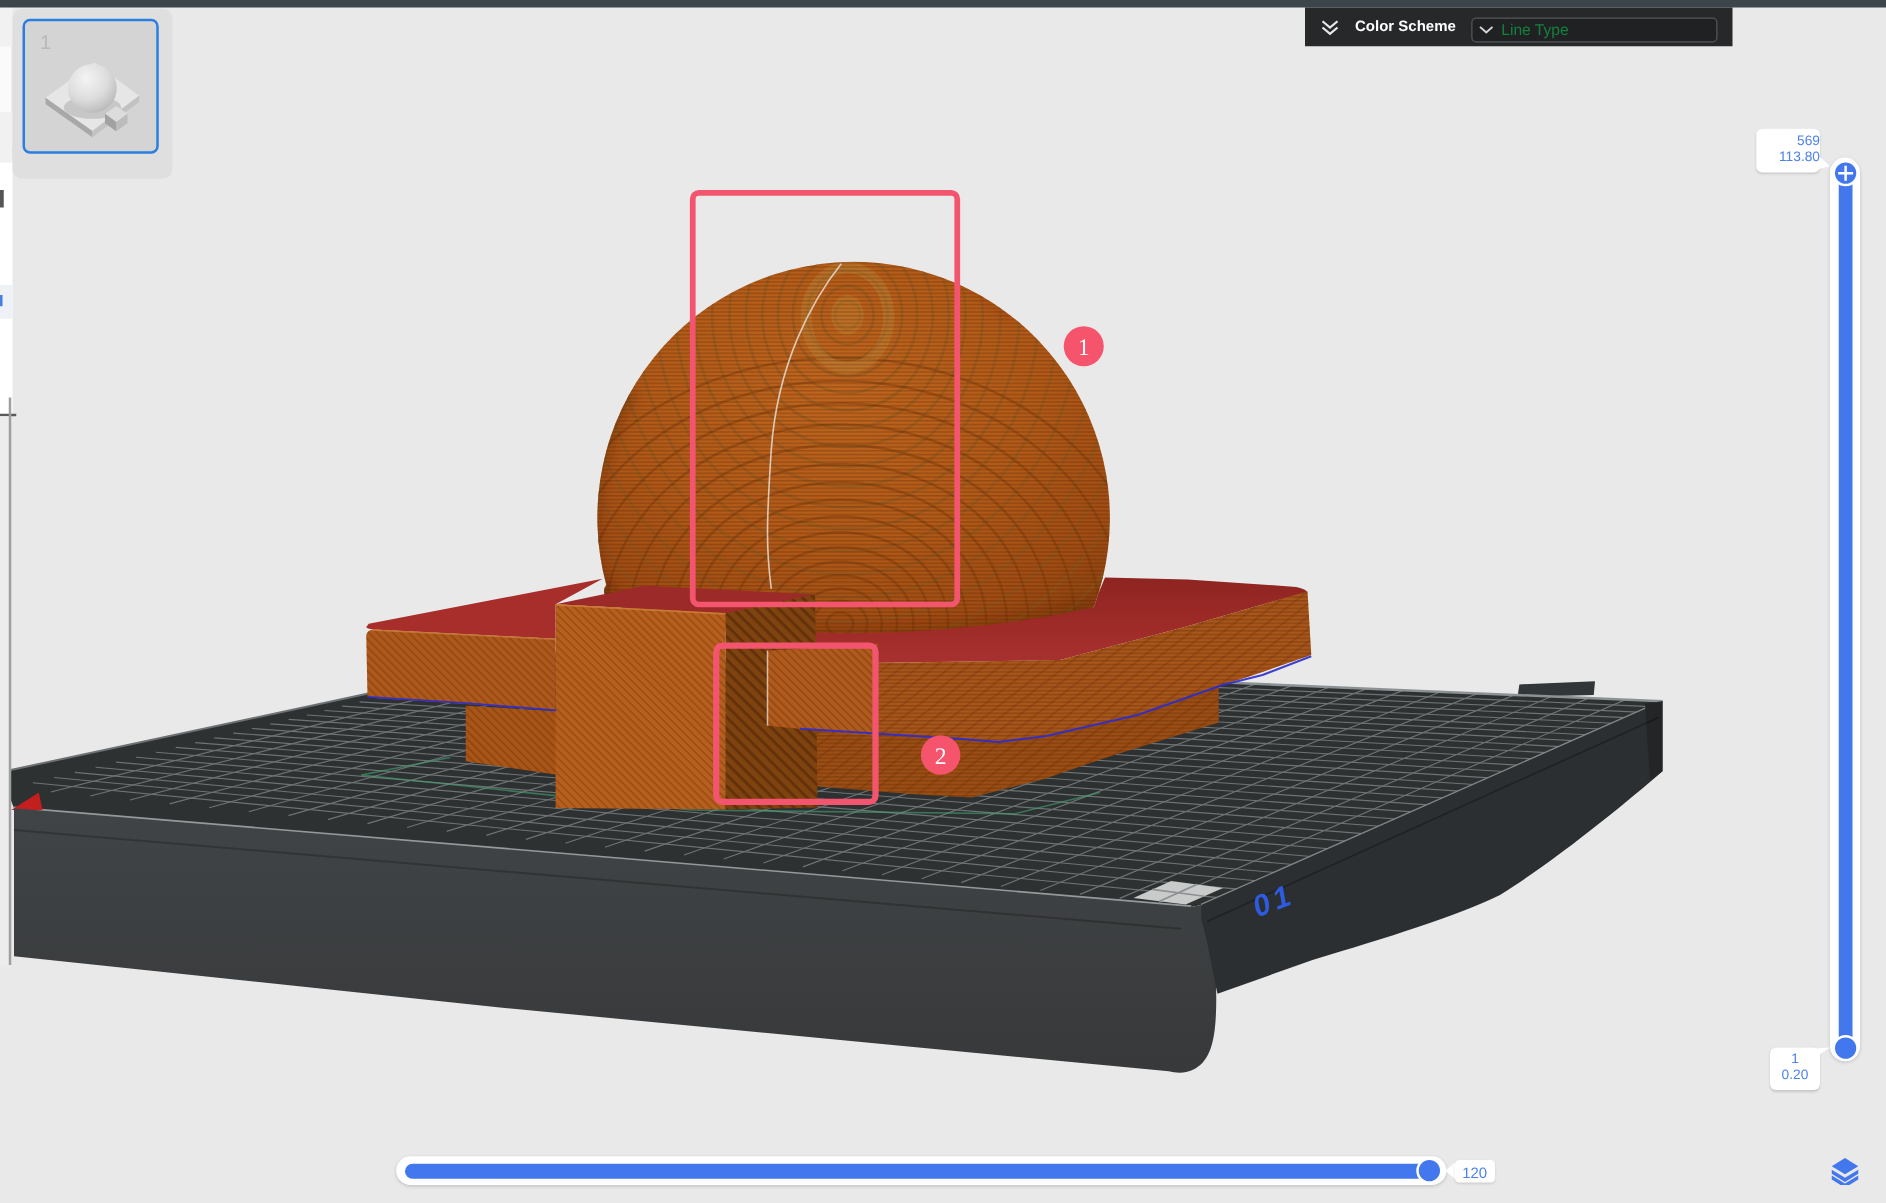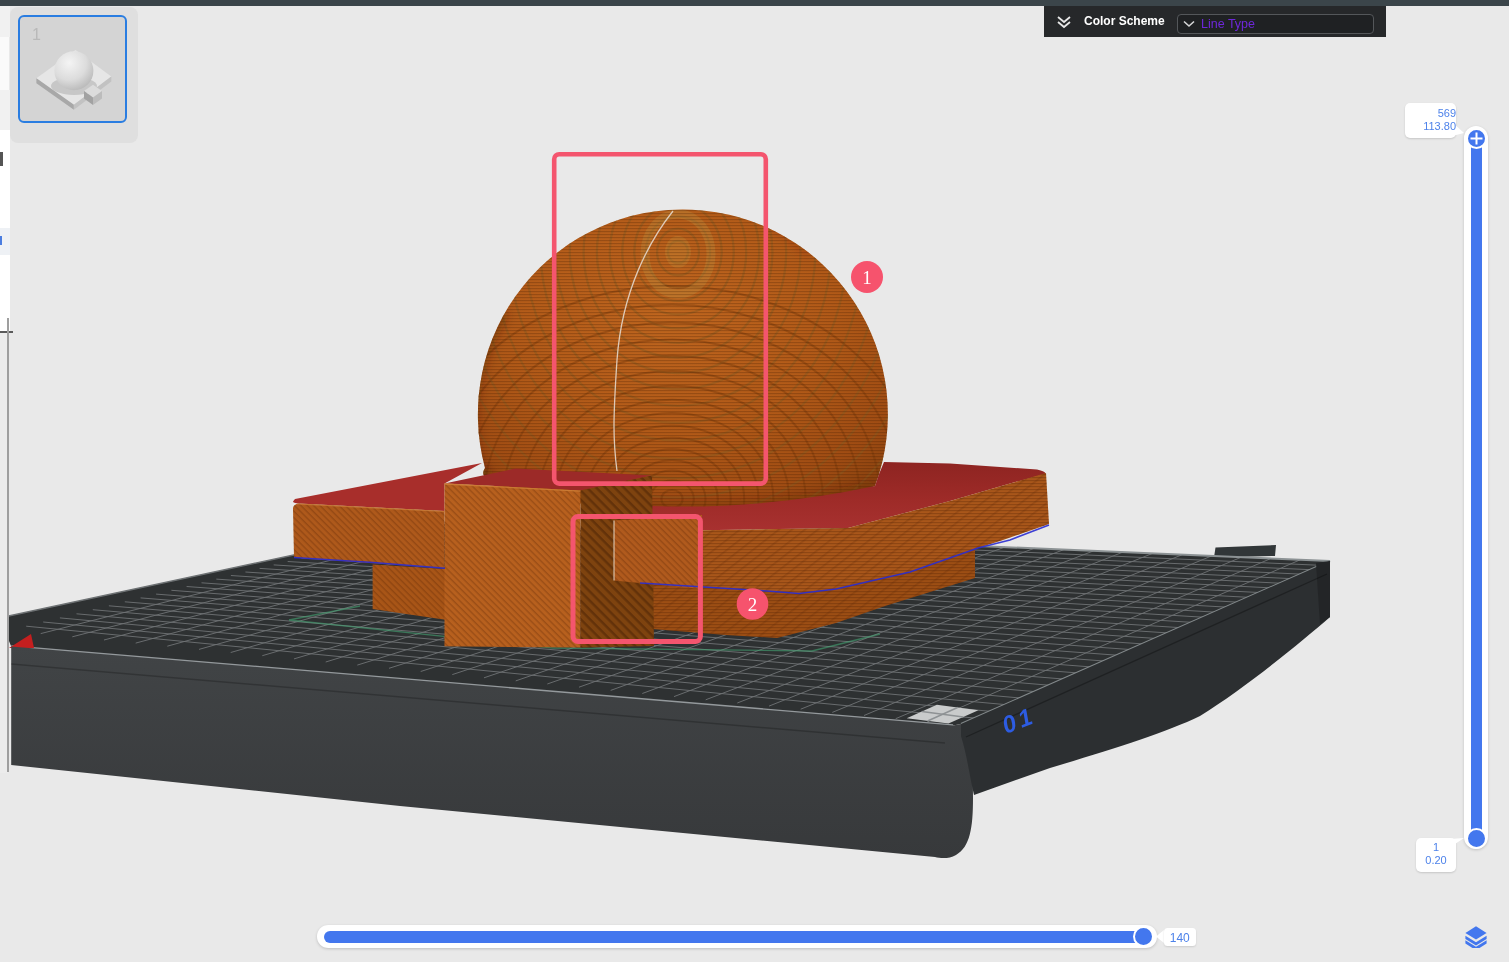--- a/index.html
+++ b/index.html
@@ -275,21 +275,21 @@
 <div class="abs" style="left:1044px;top:5.5px;width:342px;height:31.5px;background:#26282a"></div>
 <svg class="abs" style="left:1056px;top:15px" width="20" height="14" viewBox="0 0 20 14">
  <path d="M2 2 L8 7 L14 2" fill="none" stroke="#e8e8e8" stroke-width="1.8"></path>
  <path d="M2 7 L8 12 L14 7" fill="none" stroke="#e8e8e8" stroke-width="1.8"></path>
 </svg>
 <div class="abs" style="left:1084px;top:13.5px;font-size:12px;font-weight:bold;color:#fff">Color Scheme</div>
 <div class="abs" style="left:1177px;top:14px;width:195px;height:18px;background:#1f2123;border:1px solid #54575a;border-radius:4px"></div>
 <svg class="abs" style="left:1183px;top:20px" width="12" height="8" viewBox="0 0 12 8">
  <path d="M1 1.5 L6 6 L11 1.5" fill="none" stroke="#d5d6d7" stroke-width="1.6"></path>
 </svg>
-<div class="abs" style="left:1201px;top:17px;font-size:12.5px;color:#6d28d9">Line Type</div>
+<div class="abs" style="left:1201px;top:17px;font-size:12.5px;color:#15803d">Line Type</div>
 
 <div class="abs" style="left:10.3px;top:6.6px;width:127.7px;height:136px;background:#dfdfdf;border-radius:8px"></div>
 <div class="abs" style="left:18px;top:14.6px;width:104.7px;height:104.5px;background:#d4d4d4;border:2px solid #2a7de1;border-radius:6px"></div>
 <div class="abs" style="left:32px;top:26px;font-size:16px;color:#b9b9b9">1</div>
 <svg class="abs" style="left:18px;top:14.6px" width="109" height="109" viewBox="14 10 109 109">
  <polygon points="32.4,73.2 71.5,44.9 107.3,71.5 69.9,99.8" fill="#e6e6e6"></polygon>
  <polygon points="32.4,73.2 69.9,99.8 69.9,104.8 32.4,78.2" fill="#a8a8a8"></polygon>
  <polygon points="69.9,99.8 107.3,71.5 107.3,76.5 69.9,104.8" fill="#c2c2c2"></polygon>
  <ellipse cx="70" cy="81" rx="23" ry="9" fill="rgba(140,140,140,0.35)"></ellipse>
  <defs>
@@ -325,20 +325,20 @@
     </svg>
 <div class="abs" style="left:1416px;top:841px;width:40px;text-align:center;font-size:11px;color:#4d82ea;line-height:13px">1<br>0.20</div>
 
 <div class="abs" style="left:317px;top:925px;width:840px;height:22.7px;background:#fff;border-radius:11.3px;box-shadow:0 1px 3px rgba(0,0,0,0.18)"></div>
 <div class="abs" style="left:323.5px;top:930.5px;width:820px;height:12px;background:#4377ee;border-radius:6px"></div>
 <div class="abs" style="left:1133px;top:926px;width:21.4px;height:21.4px;background:#4377ee;border:2px solid #fff;border-radius:50%;box-sizing:border-box"></div>
 <svg class="abs" style="left:1155px;top:930px" width="10" height="13" viewBox="0 0 10 13">
       <polygon points="9,0 9,13 1,6.5" fill="#fff"></polygon>
     </svg>
 <div class="abs" style="left:1163.5px;top:927.5px;width:32.5px;height:18.3px;background:#fff;border-radius:3.5px;box-shadow:0 1px 2px rgba(0,0,0,0.12)"></div>
-<div class="abs" style="left:1163.5px;top:930.5px;width:32.5px;text-align:center;font-size:12px;color:#4d82ea">140</div>
+<div class="abs" style="left:1163.5px;top:930.5px;width:32.5px;text-align:center;font-size:12px;color:#4d82ea">120</div>
 
 <svg class="abs" style="left:1464px;top:925px" width="24" height="23" viewBox="0 0 24 23">
  <polygon points="12,1.3 22.6,7.9 12,14.4 1.4,7.9" fill="#4377ee"></polygon>
  <polygon points="1.4,10.7 12,17.2 22.6,10.7 22.6,14 12,20.6 1.4,14" fill="#4377ee"></polygon>
  <polygon points="1.4,15.3 12,21.8 22.6,15.3 22.6,18.6 12,25.2 1.4,18.6" fill="#4377ee"></polygon>
 </svg>
 </div>
 
 </body></html>

